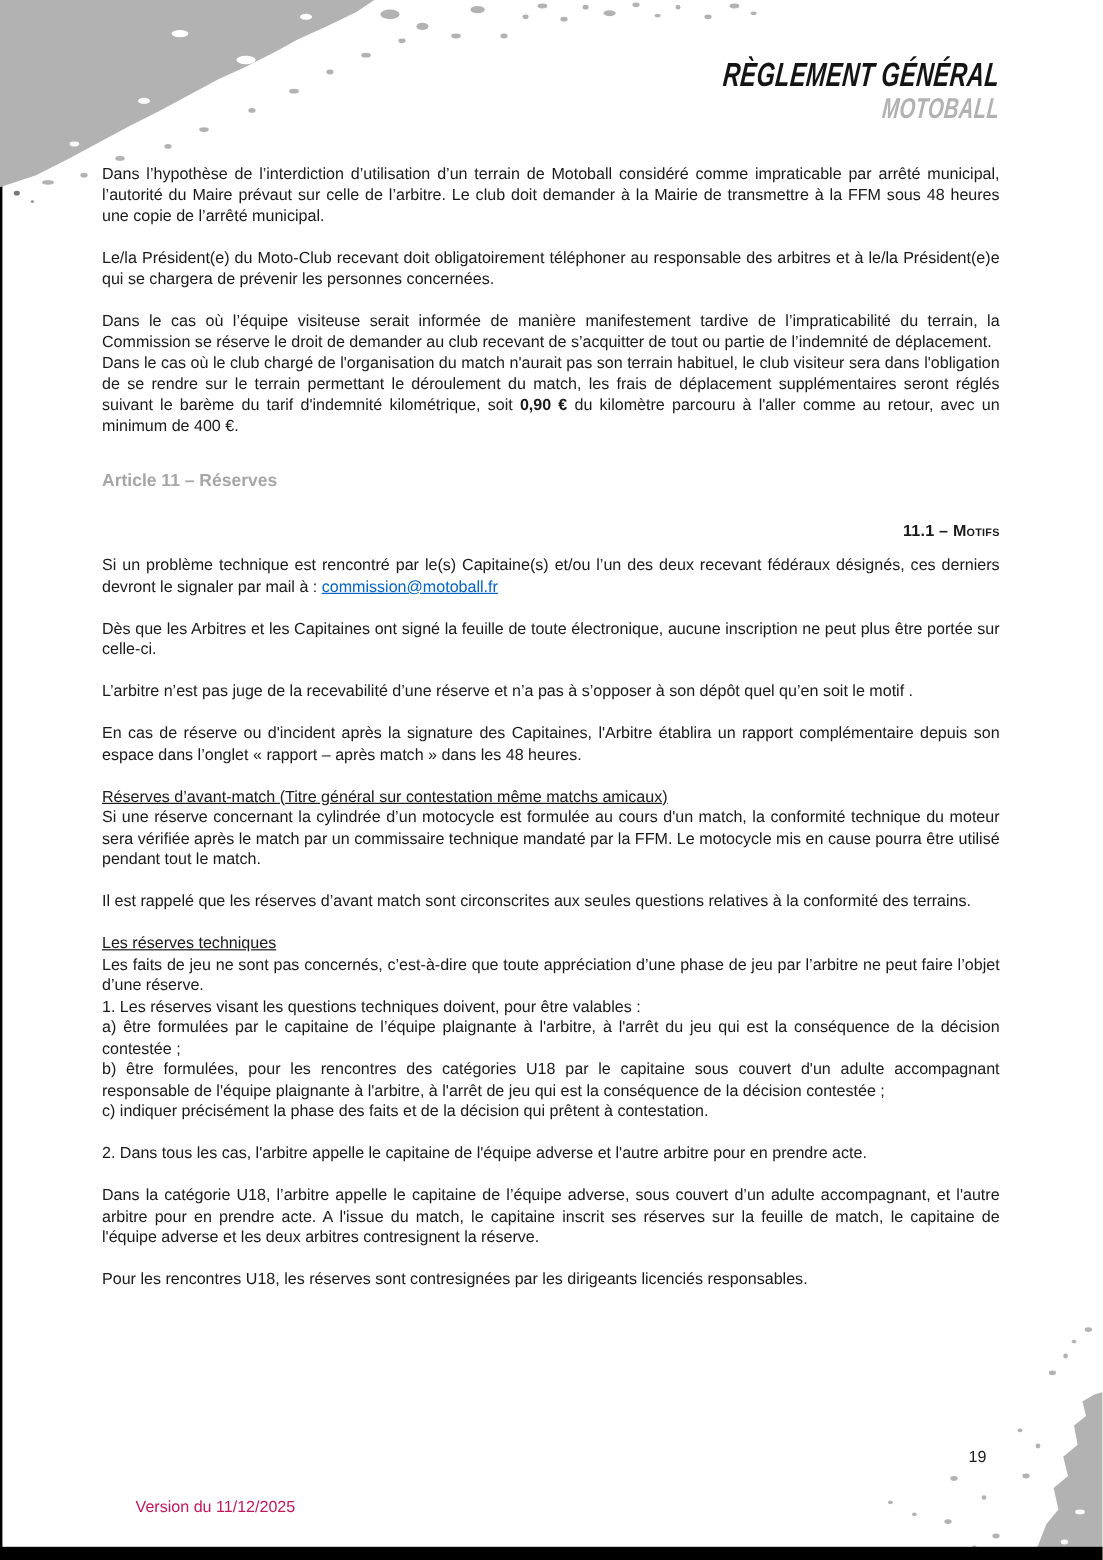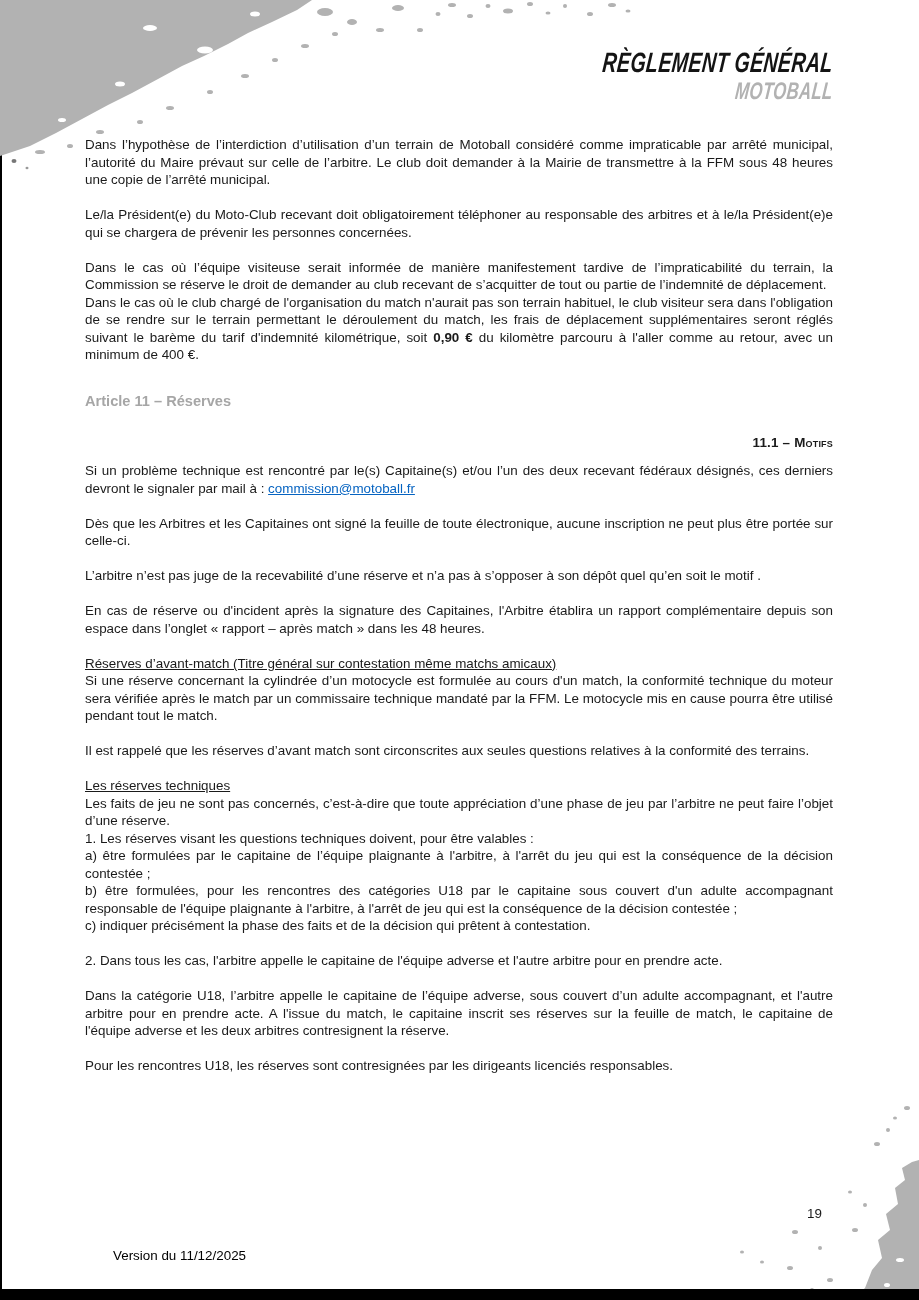--- a/index.html
+++ b/index.html
@@ -35,21 +35,21 @@
     margin:28px 0 24px 0 !important; line-height:18px;
   }
   .section-heading {
     font-weight:bold; font-variant:small-caps; text-align:right;
     margin:0 0 11px 0 !important; letter-spacing:0.2px;
   }
   .underlined { text-decoration:underline; }
   .mail-link { color:#0563c1; text-decoration:underline; cursor:pointer; }
   strong { font-weight:bold; }
 
-  .footer-version { position:absolute; left:113px; top:1248px; font-size:13.4px; color:#000000; }
+  .footer-version { position:absolute; left:113px; top:1248px; font-size:13.4px; color:#be185d; }
   .page-number { position:absolute; right:97px; top:1206px; font-size:13.4px; color:#1a1a1a; }
 </style>
 </head>
 <body>
 
 <div class="page">
 
   <div class="left-edge"></div>
 
   <svg class="tex-tl" width="640" height="175" viewBox="0 0 640 175">

